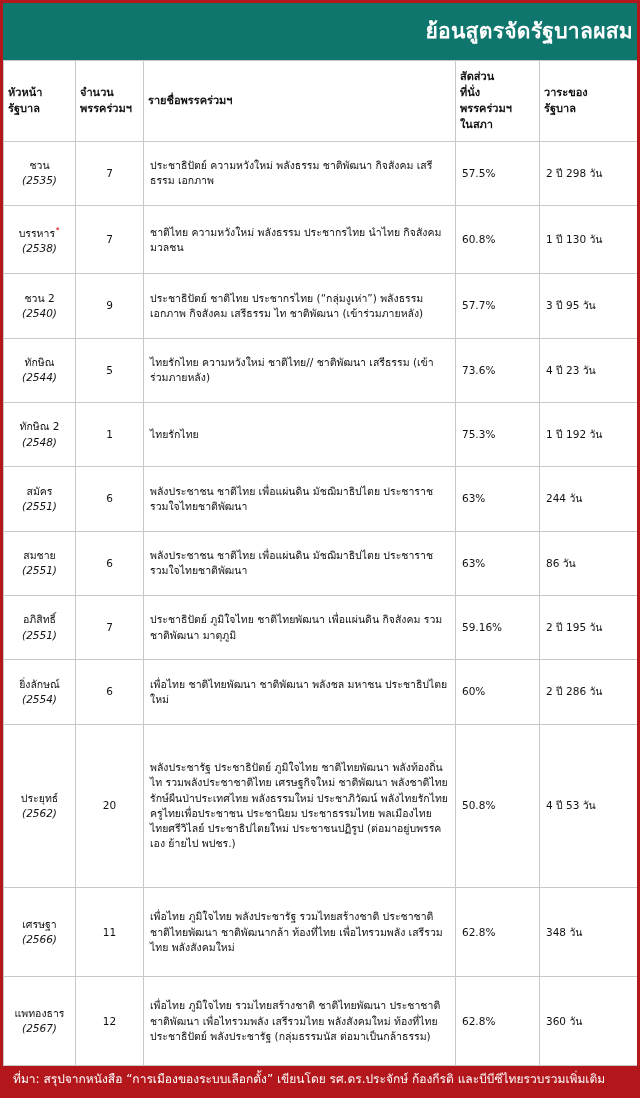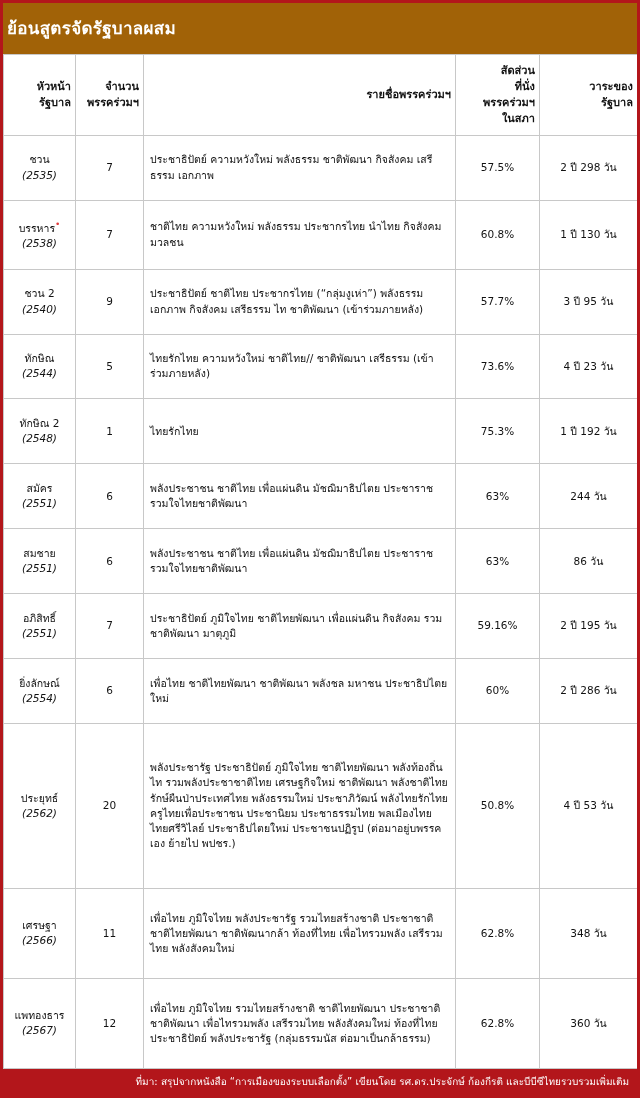--- a/index.html
+++ b/index.html
@@ -17,24 +17,24 @@
     width: 640px;
     height: 1098px;
     box-sizing: border-box;
     border: 3px solid #b3161b;
     background: #ffffff;
     display: flex;
     flex-direction: column;
     overflow: hidden;
   }
   .title-bar {
-    background: #a16207;
+    background: #0f766e;
     color: #ffffff;
-    text-align: left;
-    font-size: 17px;
+    text-align: right;
+    font-size: 21px;
     font-weight: bold;
     padding: 11px 4px 13px 4px;
     letter-spacing: 0.3px;
     flex: 0 0 auto;
   }
   table.main {
     width: 100%;
     border-collapse: collapse;
     table-layout: fixed;
     flex: 1 1 auto;
@@ -42,21 +42,21 @@
   table.main th, table.main td {
     border: 1px solid #c8c8c8;
     vertical-align: middle;
     font-size: 10.5px;
     line-height: 1.45;
     padding: 4px 6px;
   }
   table.main thead th {
     font-size: 11px;
     font-weight: bold;
-    text-align: right;
+    text-align: left;
     padding: 8px 4px;
     background: #ffffff;
     border-bottom: 1px solid #c8c8c8;
   }
   col.c-leader  { width: 72px; }
   col.c-parties { width: 68px; }
   col.c-names   { width: 312px; }
   col.c-share   { width: 84px; }
   col.c-term    { width: 98px; }
 
@@ -71,32 +71,30 @@
     font-size: 11px;
     line-height: 1.4;
   }
   td.names {
     text-align: left;
     font-size: 10.5px;
     line-height: 1.55;
     margin-left: 9px;
   }
   td.share, td.term {
-    text-align: center;
     font-size: 10.5px;
     line-height: 1.45;
   }
   .footer {
     background: #b3161b;
     color: #ffffff;
-    font-size: 10px;
+    font-size: 12px;
     padding: 6px 8px 7px 10px;
     flex: 0 0 auto;
     line-height: 1.3;
-    text-align: right;
   }
   .dot-mark {
     color: #e03a3a;
     font-size: 9px;
     vertical-align: super;
   }
 </style>
 </head>
 <body>
 

